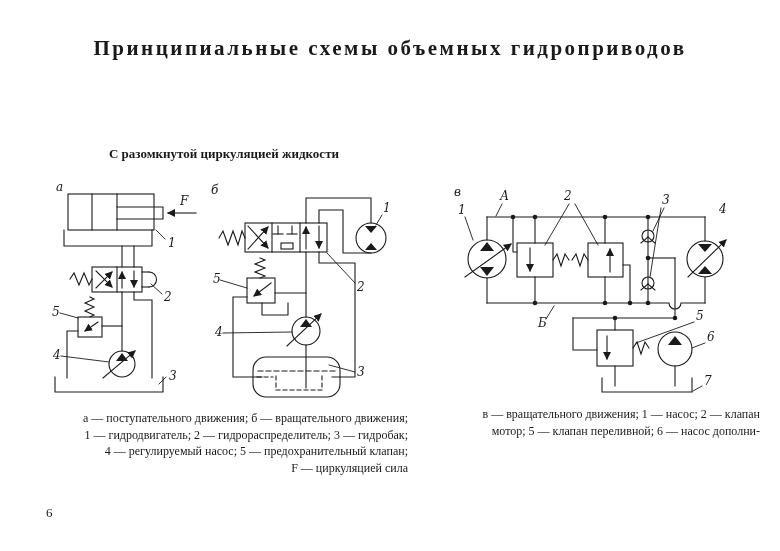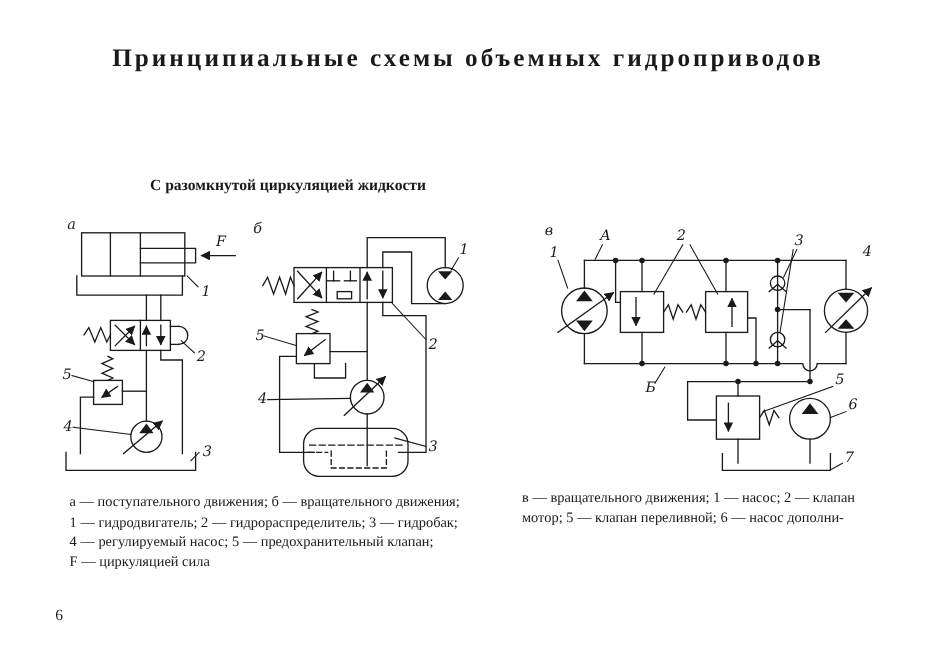--- a/index.html
+++ b/index.html
@@ -3,23 +3,23 @@
 <meta charset="utf-8">
 <style>
   html,body{margin:0;padding:0;background:#e8e8e8;}
   .page{position:relative;width:780px;height:551px;background:#ffffff;
         font-family:"Liberation Serif","DejaVu Serif",serif;color:#1a1a1a;
         box-shadow:0 0 0 1px #d6d6d6;overflow:hidden;margin:0 auto;padding-left:34px;}
   .title{position:absolute;top:36px;left:0;width:780px;text-align:center;
          font-weight:bold;font-size:21px;letter-spacing:2.5px;white-space:nowrap;}
   .sec-head{position:absolute;top:146px;font-weight:bold;font-size:13px;
             text-align:center;white-space:nowrap;}
-  .sec-head.left{left:70px;width:340px;}
+  .sec-head.left{left:54px;width:340px;}
   .sec-head.right{left:420px;width:320px;}
-  .caption{position:absolute;font-size:12px;line-height:16.5px;text-align:left;}
+  .caption{position:absolute;font-size:12px;line-height:16.5px;text-align:right;}
   .caption div{white-space:nowrap;}
   .caption.left{left:58px;top:410px;width:350px;}
   .caption.right{left:435px;top:406px;width:325px;}
   .pagenum{position:absolute;left:46px;top:505px;font-size:13px;}
   svg.diagram{position:absolute;overflow:visible;}
   #dg-a{left:48px;top:175px;}
   #dg-b{left:205px;top:180px;}
   #dg-v{left:450px;top:185px;}
   svg .ln{stroke:#1a1a1a;stroke-width:1.1;fill:none;stroke-linecap:square;stroke-linejoin:miter;}
   svg .thin{stroke-width:0.9;}

